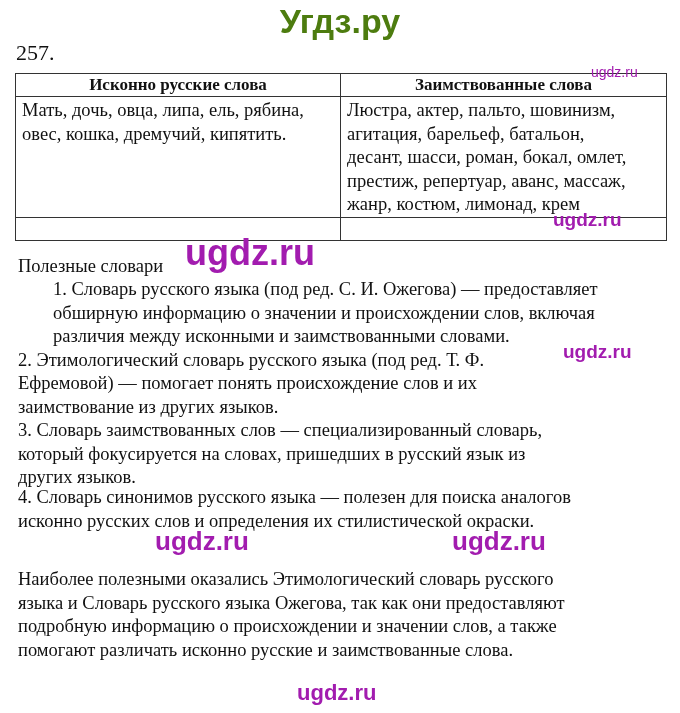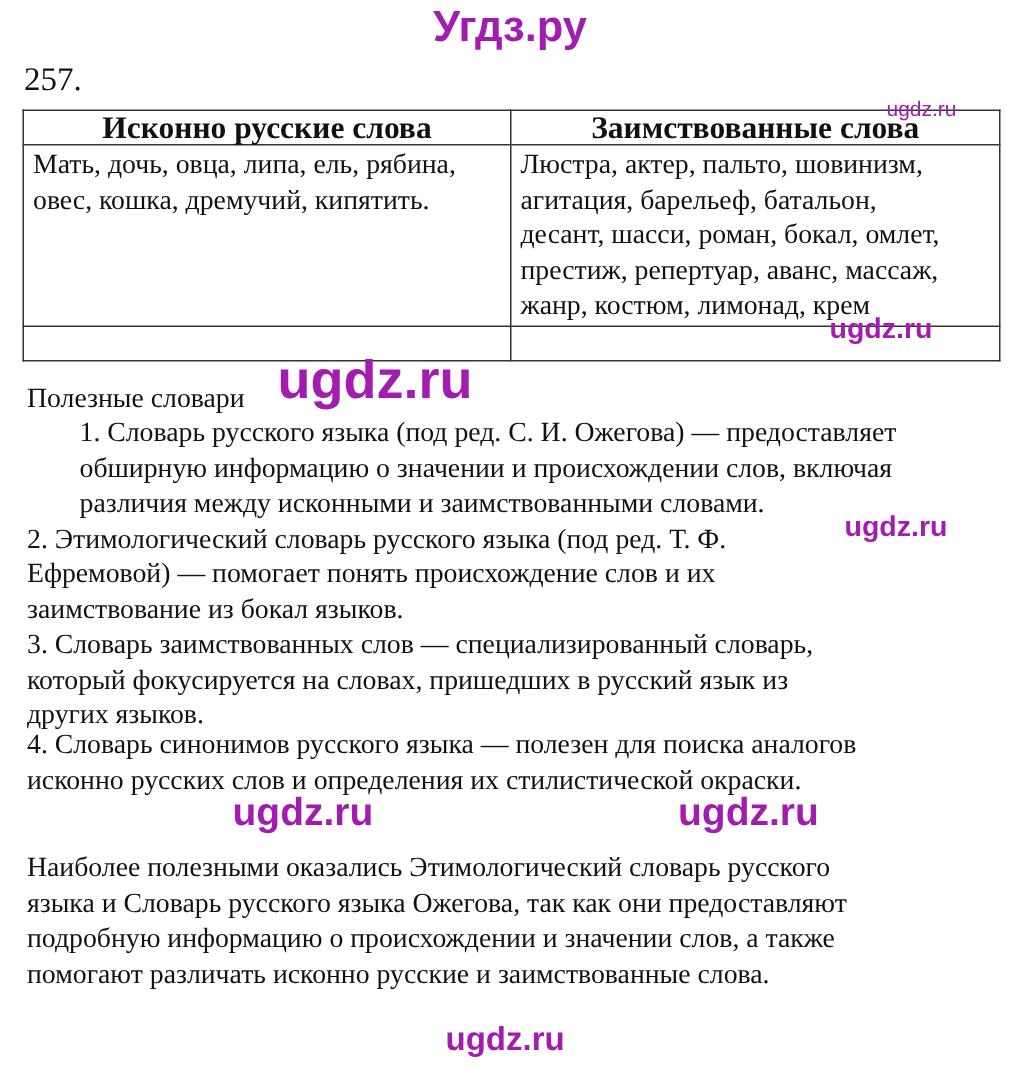--- a/index.html
+++ b/index.html
@@ -1,30 +1,30 @@
 <!DOCTYPE html>
 <html><head>
   <meta charset="utf-8">
   <style>
     html, body { margin: 0; padding: 0; background: #ffffff; }
     body { width: 680px; height: 713px; position: relative; overflow: hidden; color: #111; }
     .site-header {
       position: absolute; left: 0; top: 2px; width: 680px; text-align: center;
-      font-family: "Liberation Sans", sans-serif; font-weight: bold; font-size: 29px; color: #a21caf;
+      font-family: "Liberation Sans", sans-serif; font-weight: bold; font-size: 34px; color: #4d7c0f;
     }
     .task-number {
       position: absolute; left: 16px; top: 40px;
       font-family: "Liberation Serif", serif; font-weight: normal; font-size: 22px;
     }
     .word-table {
       position: absolute; left: 15px; top: 73px; width: 652px;
       border-collapse: collapse; font-family: "Liberation Serif", serif; font-size: 18.5px;
     }
     .word-table th, .word-table td { border: 1.5px solid #333; vertical-align: top; }
-    .word-table th { font-weight: bold; text-align: center; height: 22px; line-height: 22px; padding: 0; font-size: 21px; }
+    .word-table th { font-weight: bold; text-align: center; height: 22px; line-height: 22px; padding: 0; font-size: 17px; }
     .word-table td { padding: 2px 6px 0 6px; line-height: 23.5px; margin-top: 40px; }
     .word-table td.left { width: 312px; }
     .word-table tr.body-row td { height: 108px; }
     .word-table tr.empty-row td { height: 22px; padding: 0; }
     .para {
       position: absolute; left: 18px; width: 650px;
       font-family: "Liberation Serif", serif; font-size: 18.5px; line-height: 23.5px;
       white-space: nowrap;
     }
     .wm {
@@ -70,21 +70,21 @@
 <div class="para" style="top:255px;">Полезные словари</div>
 
 <div class="para" style="top:278px;margin-left:35px;">
   <div>1. Словарь русского языка (под ред. С. И. Ожегова) — предоставляет</div>
   <div>обширную информацию о значении и происхождении слов, включая</div>
   <div>различия между исконными и заимствованными словами.</div>
 </div>
 <div class="para" style="top:348.5px;">
   <div>2. Этимологический словарь русского языка (под ред. Т. Ф.</div>
   <div>Ефремовой) — помогает понять происхождение слов и их</div>
-  <div>заимствование из бокал языков.</div>
+  <div>заимствование из других языков.</div>
 </div>
 <div class="para" style="top:419px;">
   <div>3. Словарь заимствованных слов — специализированный словарь,</div>
   <div>который фокусируется на словах, пришедших в русский язык из</div>
   <div>других языков.</div>
 </div>
 <div class="para" style="top:486px;">
   <div>4. Словарь синонимов русского языка — полезен для поиска аналогов</div>
   <div>исконно русских слов и определения их стилистической окраски.</div>
 </div>

